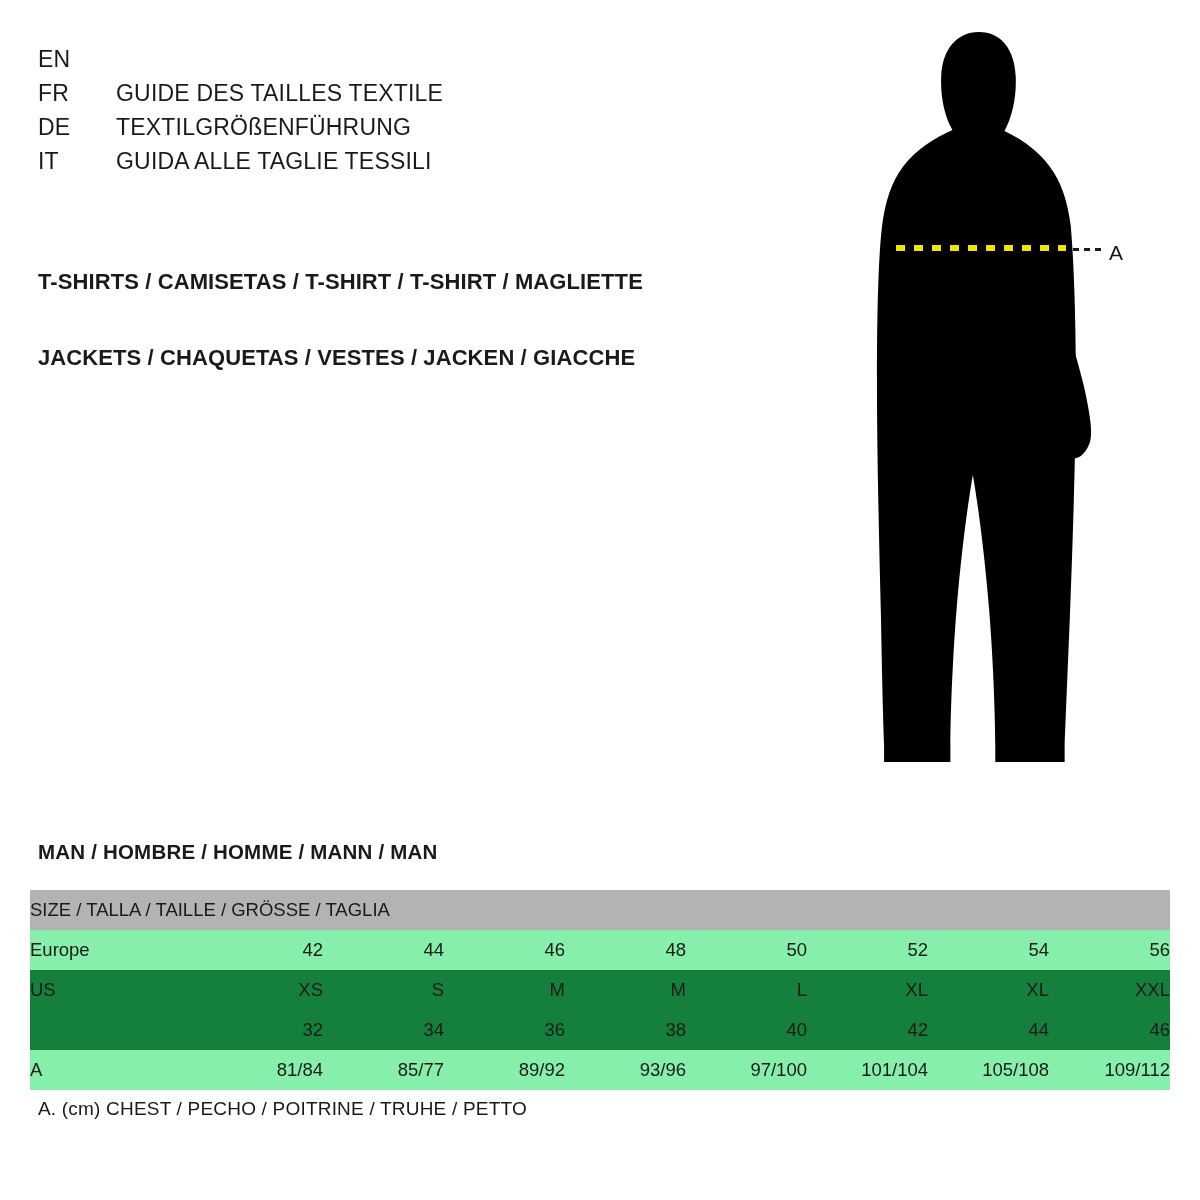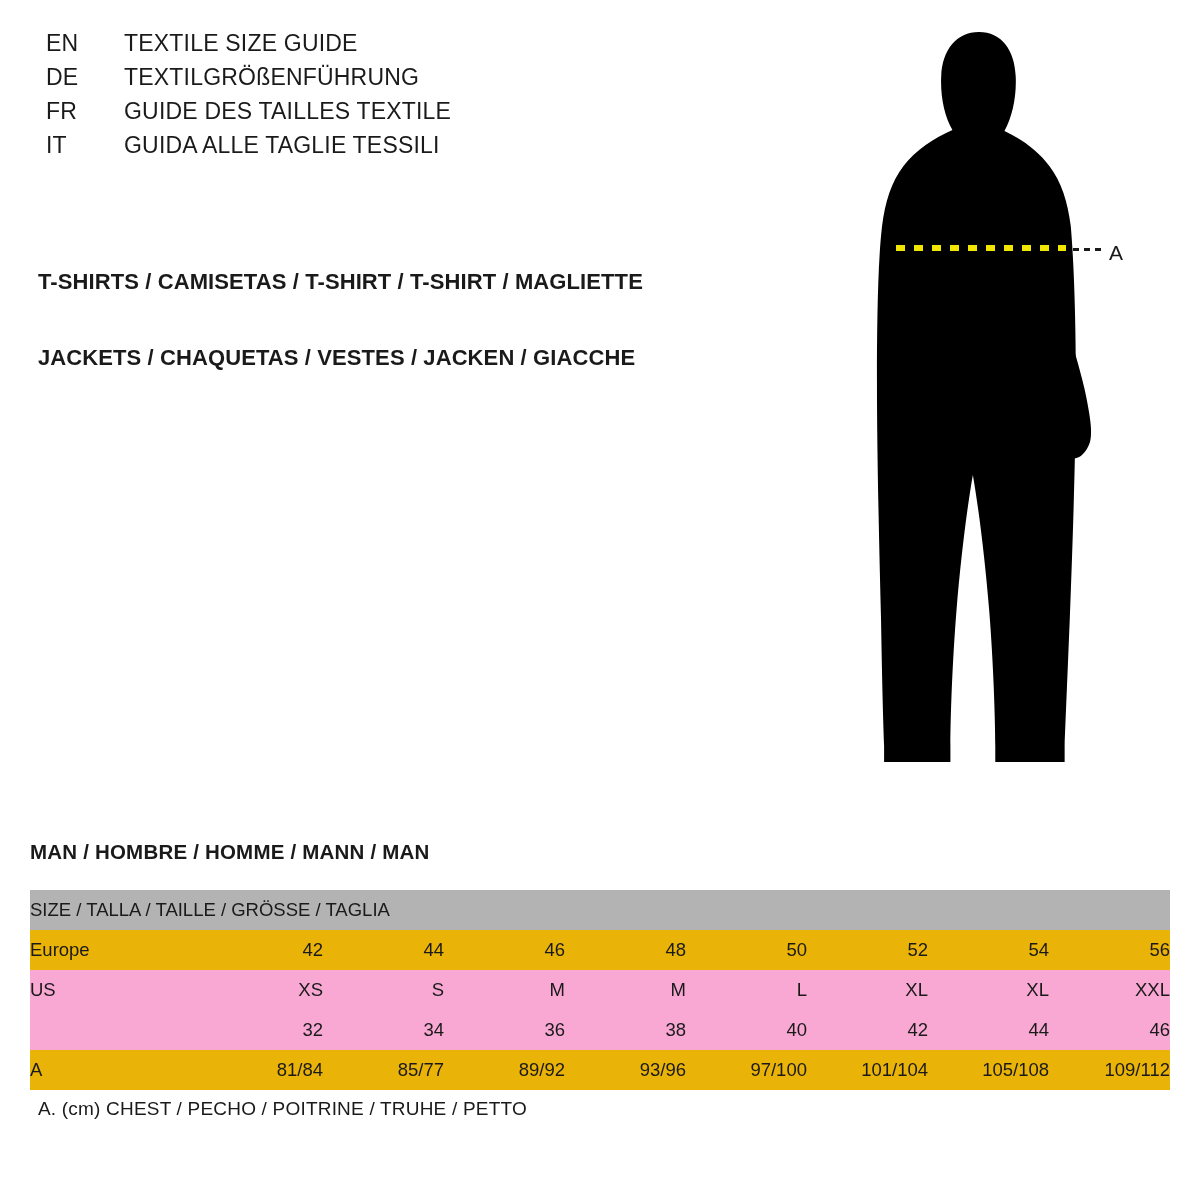--- a/index.html
+++ b/index.html
@@ -18,23 +18,22 @@
   .page {
     position: relative;
     width: 1200px;
     height: 1200px;
   }
 
   
   .lang-list {
     position: absolute;
     left: 38px;
-    top: 30px;
+    top: 46px;
     width: 700px;
-    margin-left: 8px;
   }
   .lang-row {
     display: flex;
     align-items: baseline;
     height: 34px;
     font-size: 23px;
     letter-spacing: 0.2px;
   }
   .lang-code {
     width: 78px;
@@ -85,21 +84,21 @@
     width: 28px;
     height: 3px;
     background-image: linear-gradient(to right, #1a1a1a 0 6px, transparent 6px 11px);
     background-size: 11px 3px;
     background-repeat: repeat-x;
   }
 
   
   .section-title {
     position: absolute;
-    left: 30px;
+    left: 38px;
     top: 840px;
     font-size: 20.5px;
     font-weight: bold;
     letter-spacing: 0.2px;
   }
   table.size-table {
     position: absolute;
     left: 30px;
     top: 890px;
     width: 1140px;
@@ -110,25 +109,25 @@
     padding: 0;
     height: 40px;
     vertical-align: middle;
   }
   .row-head td {
     background: #b3b3b3;
     font-size: 18.5px;
     height: 30px;
   }
   .row-grey td {
-    background: #f9a8d4;
+    background: #15803d;
     margin-top: 24px;
   }
   .row-light td {
-    background: #eab308;
+    background: #86efac;
   }
   .cell-label {
     padding-left: 10px;
     text-align: left;
     width: 172px;
   }
   .cell-val {
     text-align: right;
     width: 121px;
   }
@@ -141,29 +140,28 @@
   }
 </style>
 </head>
 <body>
 
 <div class="page">
 
   <div class="lang-list">
     <div class="lang-row">
       <span class="lang-code">EN</span>
-      <span class="lang-text">TEXTILE SIZE GUIDE</span>
+    </div>
+    <div class="lang-row">
+      <span class="lang-code">FR</span>
+      <span class="lang-text">GUIDE DES TAILLES TEXTILE</span>
     </div>
     <div class="lang-row">
       <span class="lang-code">DE</span>
       <span class="lang-text">TEXTILGRÖßENFÜHRUNG</span>
-    </div>
-    <div class="lang-row">
-      <span class="lang-code">FR</span>
-      <span class="lang-text">GUIDE DES TAILLES TEXTILE</span>
     </div>
     <div class="lang-row">
       <span class="lang-code">IT</span>
       <span class="lang-text">GUIDA ALLE TAGLIE TESSILI</span>
     </div>
   </div>
 
   <div class="garment-headings">
     <div class="garment-line">T-SHIRTS / CAMISETAS / T-SHIRT / T-SHIRT / MAGLIETTE</div>
     <div class="garment-line">JACKETS / CHAQUETAS / VESTES / JACKEN / GIACCHE</div>

